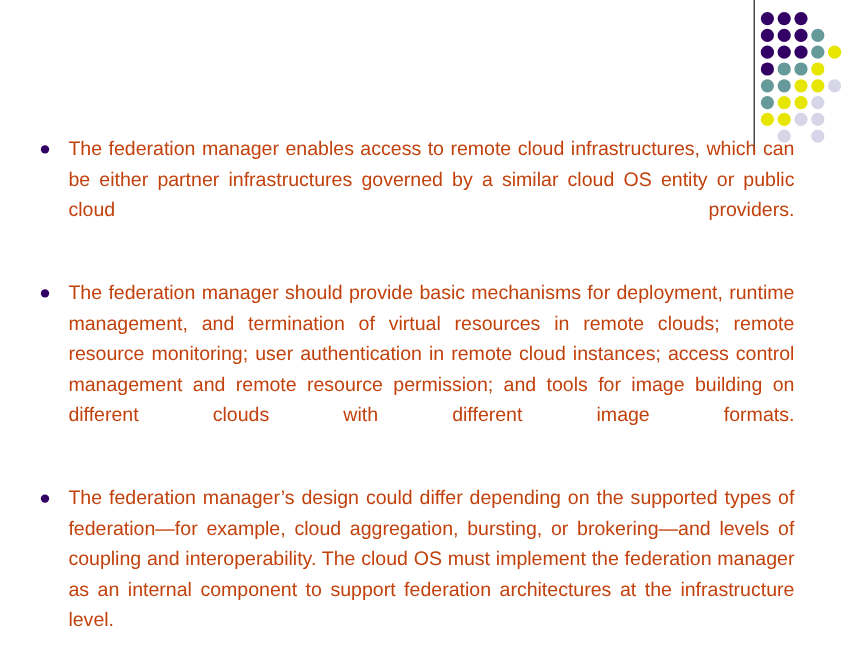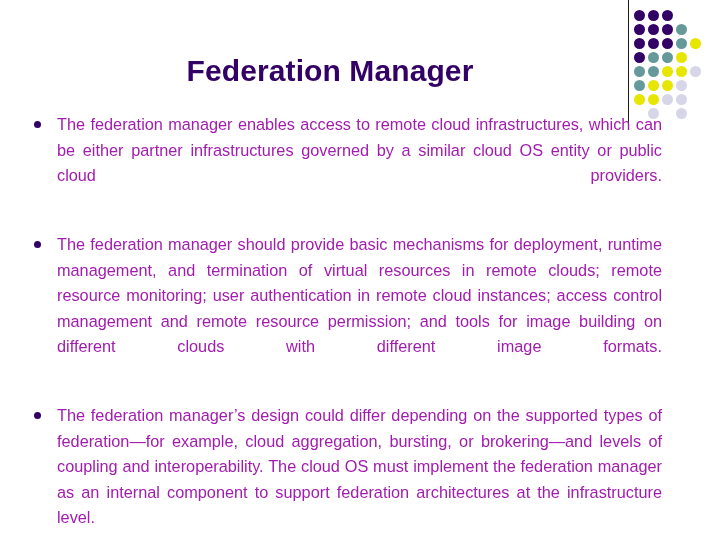--- a/index.html
+++ b/index.html
@@ -66,21 +66,21 @@
   #body {
     position: absolute;
     left: 30px;
     top: 112px;
     width: 632px;
   }
   .bullet-row {
     position: relative;
     padding-left: 27px;
     margin-bottom: 18px;
-    color: #a21caf;
+    color: #c2410c;
     font-family: "Liberation Sans", sans-serif;
     font-size: 16.3px;
     line-height: 25.5px;
     text-align: justify;
     text-justify: inter-word;
   }
   .bullet-row:last-child {
     margin-bottom: 0;
   }
   .bullet-marker {
@@ -136,21 +136,20 @@
       <div class="deco-dot" style="left: 34px; top: 80px; width: 11px; height: 11px; background: rgb(230, 230, 0);"></div>
       <div class="deco-dot" style="left: 48px; top: 80px; width: 11px; height: 11px; background: rgb(214, 214, 232);"></div>
       <div class="deco-dot" style="left: 6px; top: 94px; width: 11px; height: 11px; background: rgb(230, 230, 0);"></div>
       <div class="deco-dot" style="left: 20px; top: 94px; width: 11px; height: 11px; background: rgb(230, 230, 0);"></div>
       <div class="deco-dot" style="left: 34px; top: 94px; width: 11px; height: 11px; background: rgb(214, 214, 232);"></div>
       <div class="deco-dot" style="left: 48px; top: 94px; width: 11px; height: 11px; background: rgb(214, 214, 232);"></div>
       <div class="deco-dot" style="left: 20px; top: 108px; width: 11px; height: 11px; background: rgb(214, 214, 232);"></div>
       <div class="deco-dot" style="left: 48px; top: 108px; width: 11px; height: 11px; background: rgb(214, 214, 232);"></div>
     </div>
 
-  <div id="title">Federation Manager</div>
 
   <div id="body">
 
     <div class="bullet-row">
       <span class="bullet-marker"></span>
       <span class="bullet-text">The federation manager enables access to remote cloud infrastructures, which can be either partner infrastructures governed by a similar cloud OS entity or public cloud providers.</span>
     </div>
 
     <div class="bullet-row">
       <span class="bullet-marker"></span>

